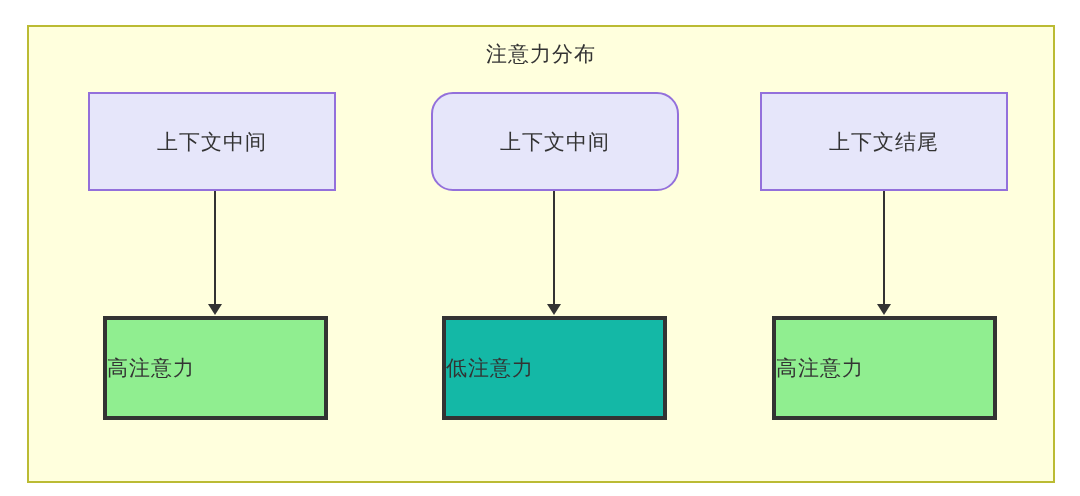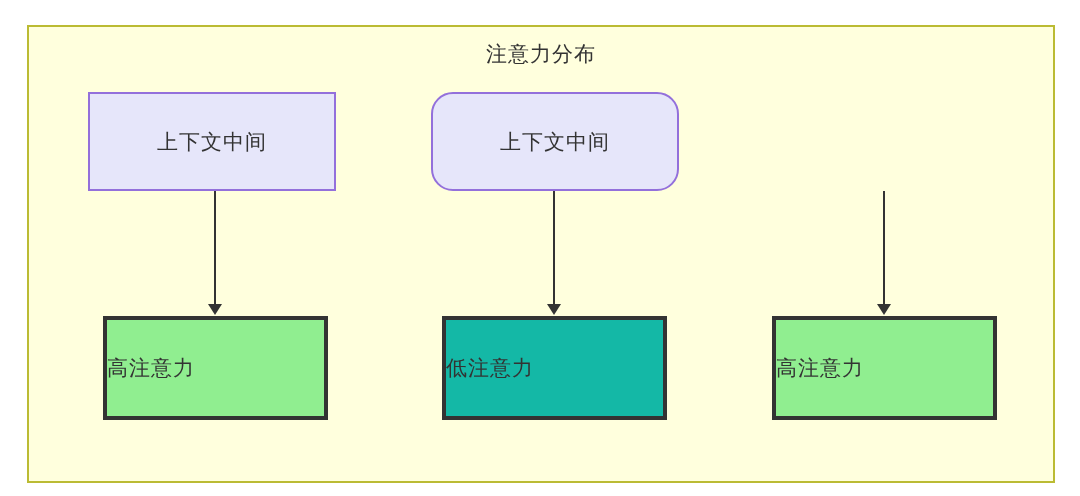--- a/index.html
+++ b/index.html
@@ -129,20 +129,23 @@
 
   <div class="edge" style="left:544px; top:191px; height:124px;">
     <div class="line" style="height:113px;"></div>
     <div class="head" style="top:113px;"></div>
   </div>
 
   <div class="node-bottom low" style="left:442px; top:316px;">
     <span>低注意力</span>
   </div>
 
+  <div class="node-top" style="left:760px; top:92px;">
+    <span>上下文结尾</span>
+  </div>
 
   <div class="edge" style="left:874px; top:191px; height:124px;">
     <div class="line" style="height:113px;"></div>
     <div class="head" style="top:113px;"></div>
   </div>
 
   <div class="node-bottom high" style="left:772px; top:316px;">
     <span>高注意力</span>
   </div>
 

